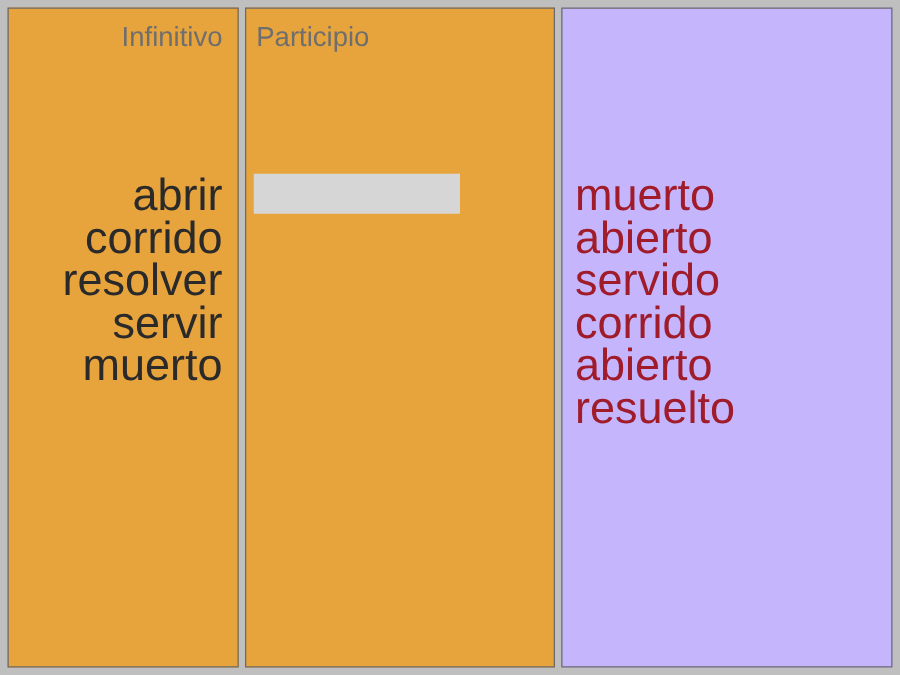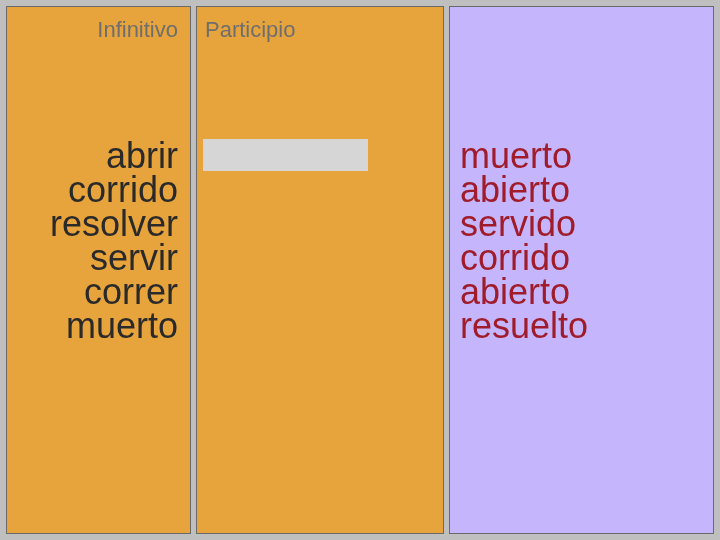--- a/index.html
+++ b/index.html
@@ -80,21 +80,20 @@
 
 <div class="stage">
 
   <div class="col col-left">
     <div class="header header-left">Infinitivo</div>
     <div class="list list-left">
       <div>abrir</div>
       <div>corrido</div>
       <div>resolver</div>
       <div>servir</div>
-      <div>correr</div>
       <div>muerto</div>
     </div>
   </div>
 
   <div class="col col-mid">
     <div class="header header-mid">Participio</div>
     <div class="blank-slot"></div>
   </div>
 
   <div class="col col-right">

